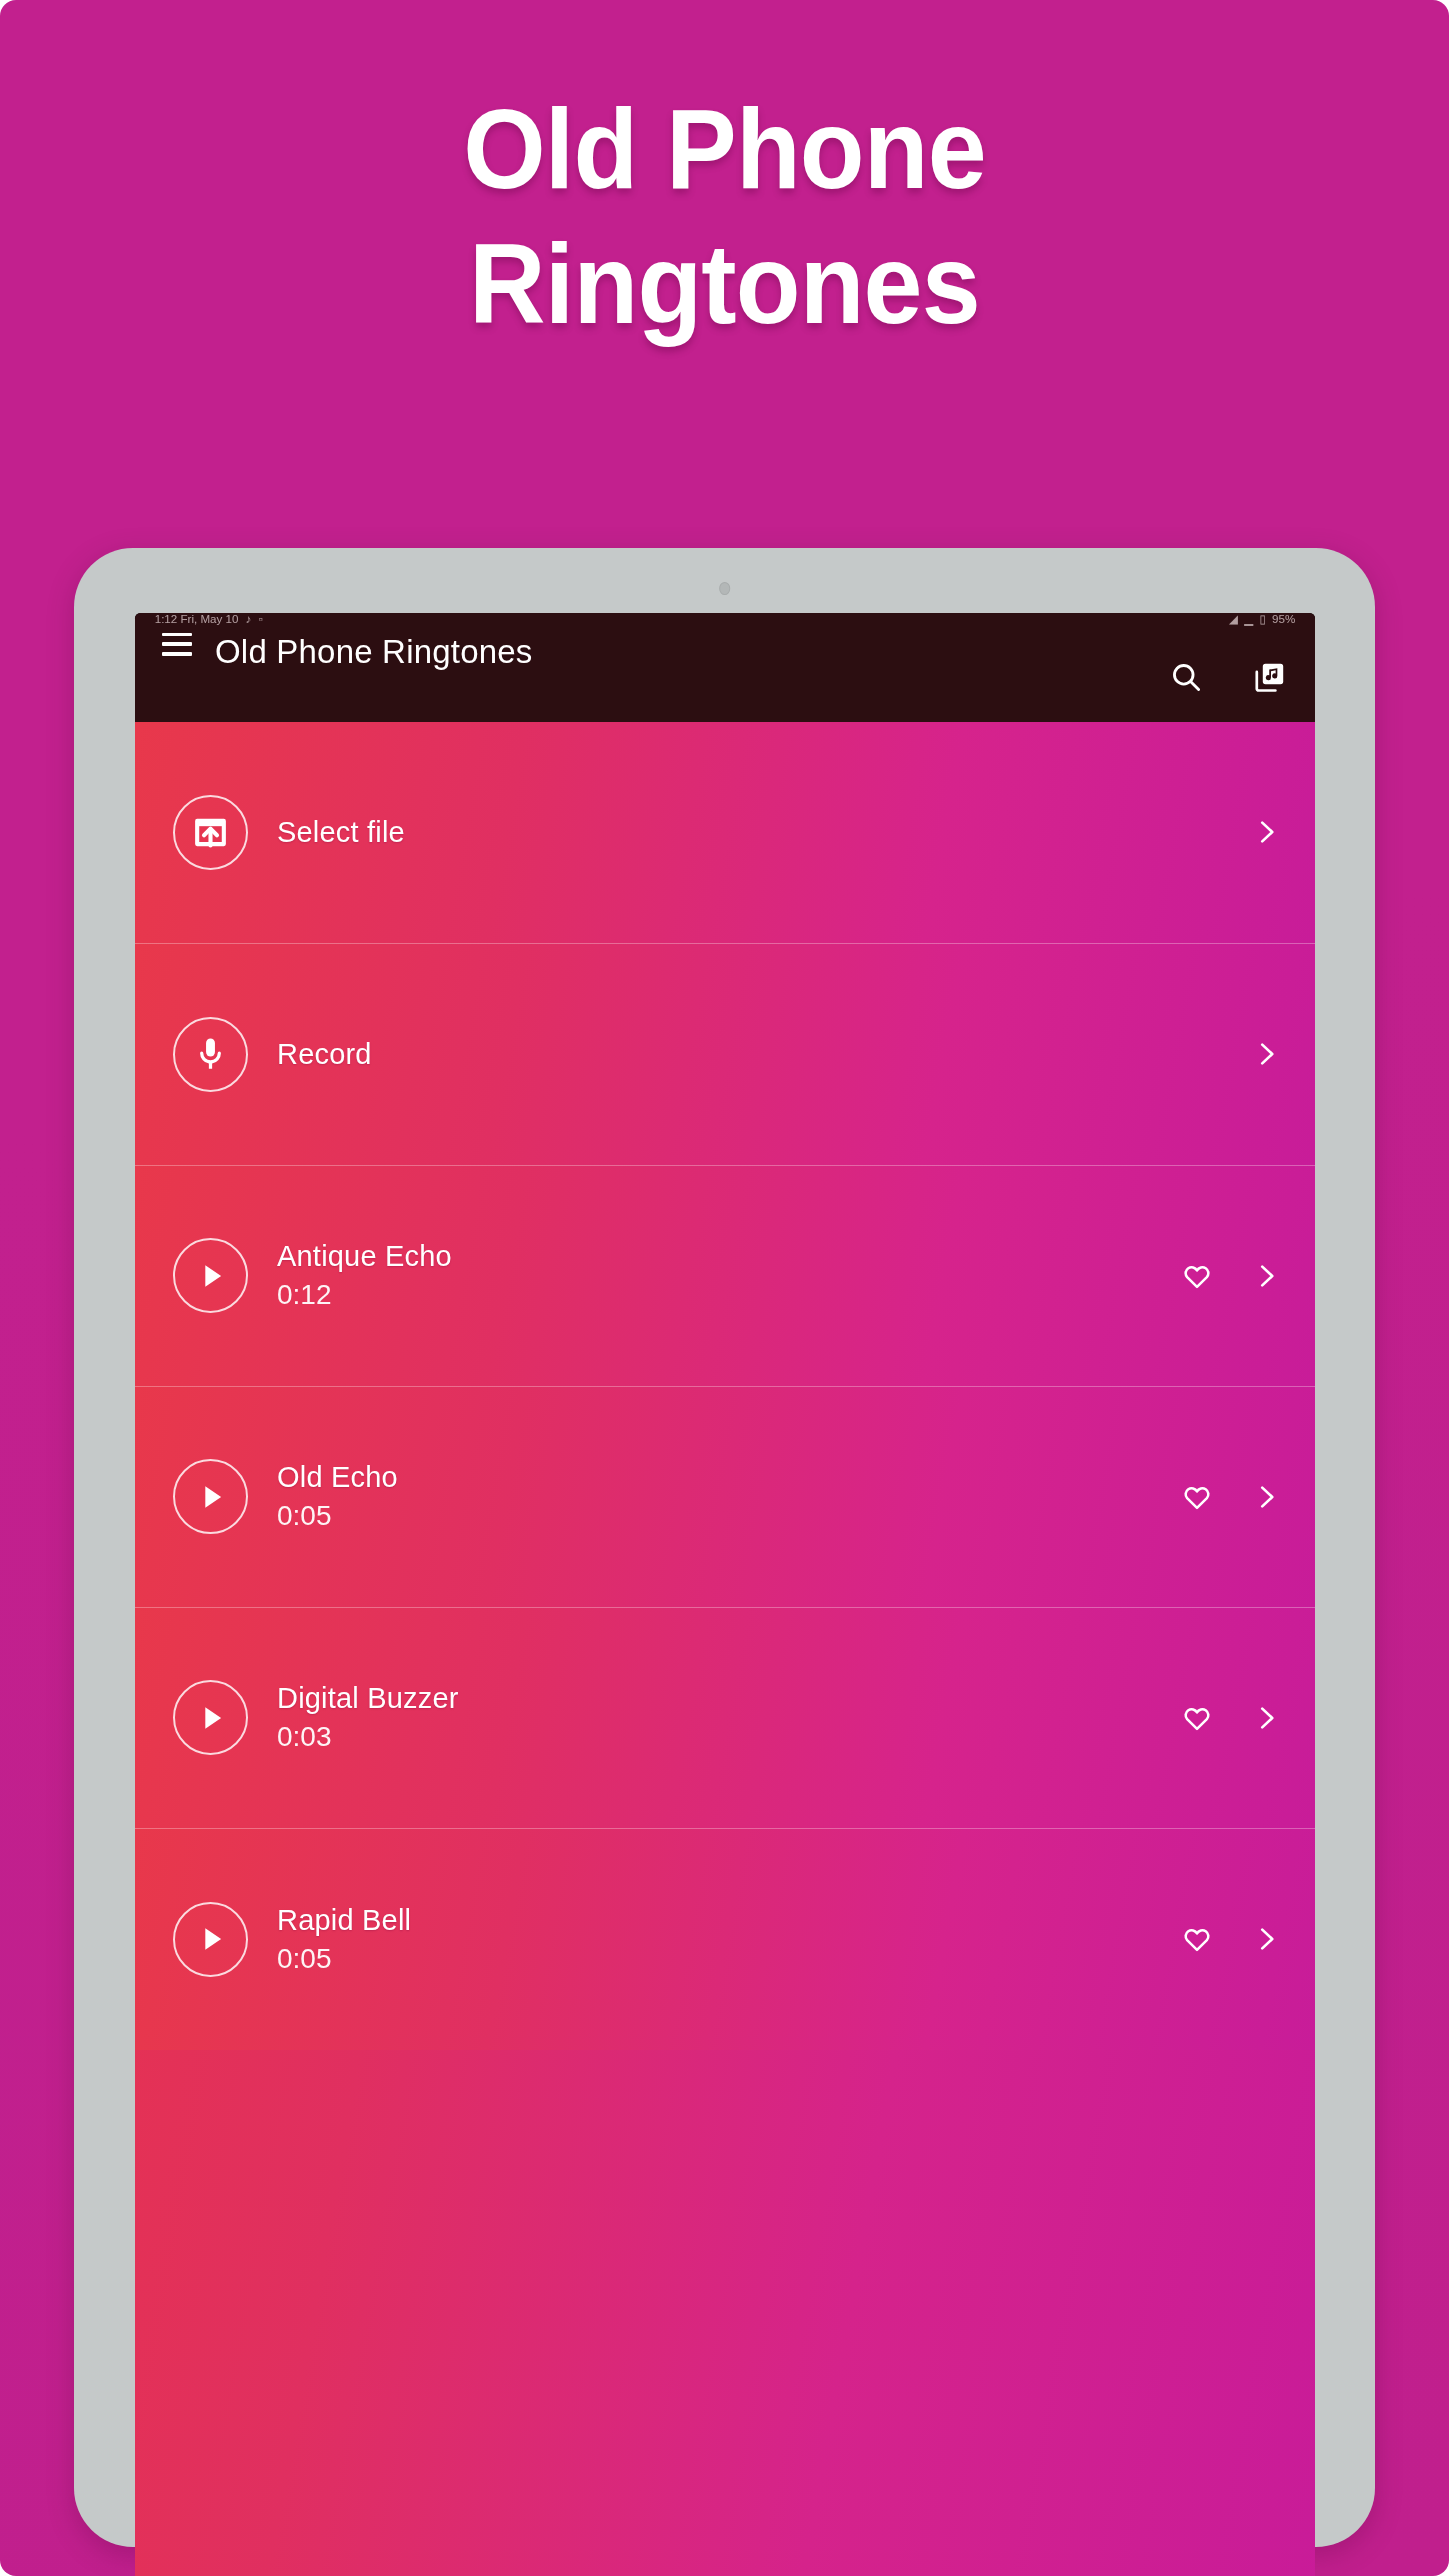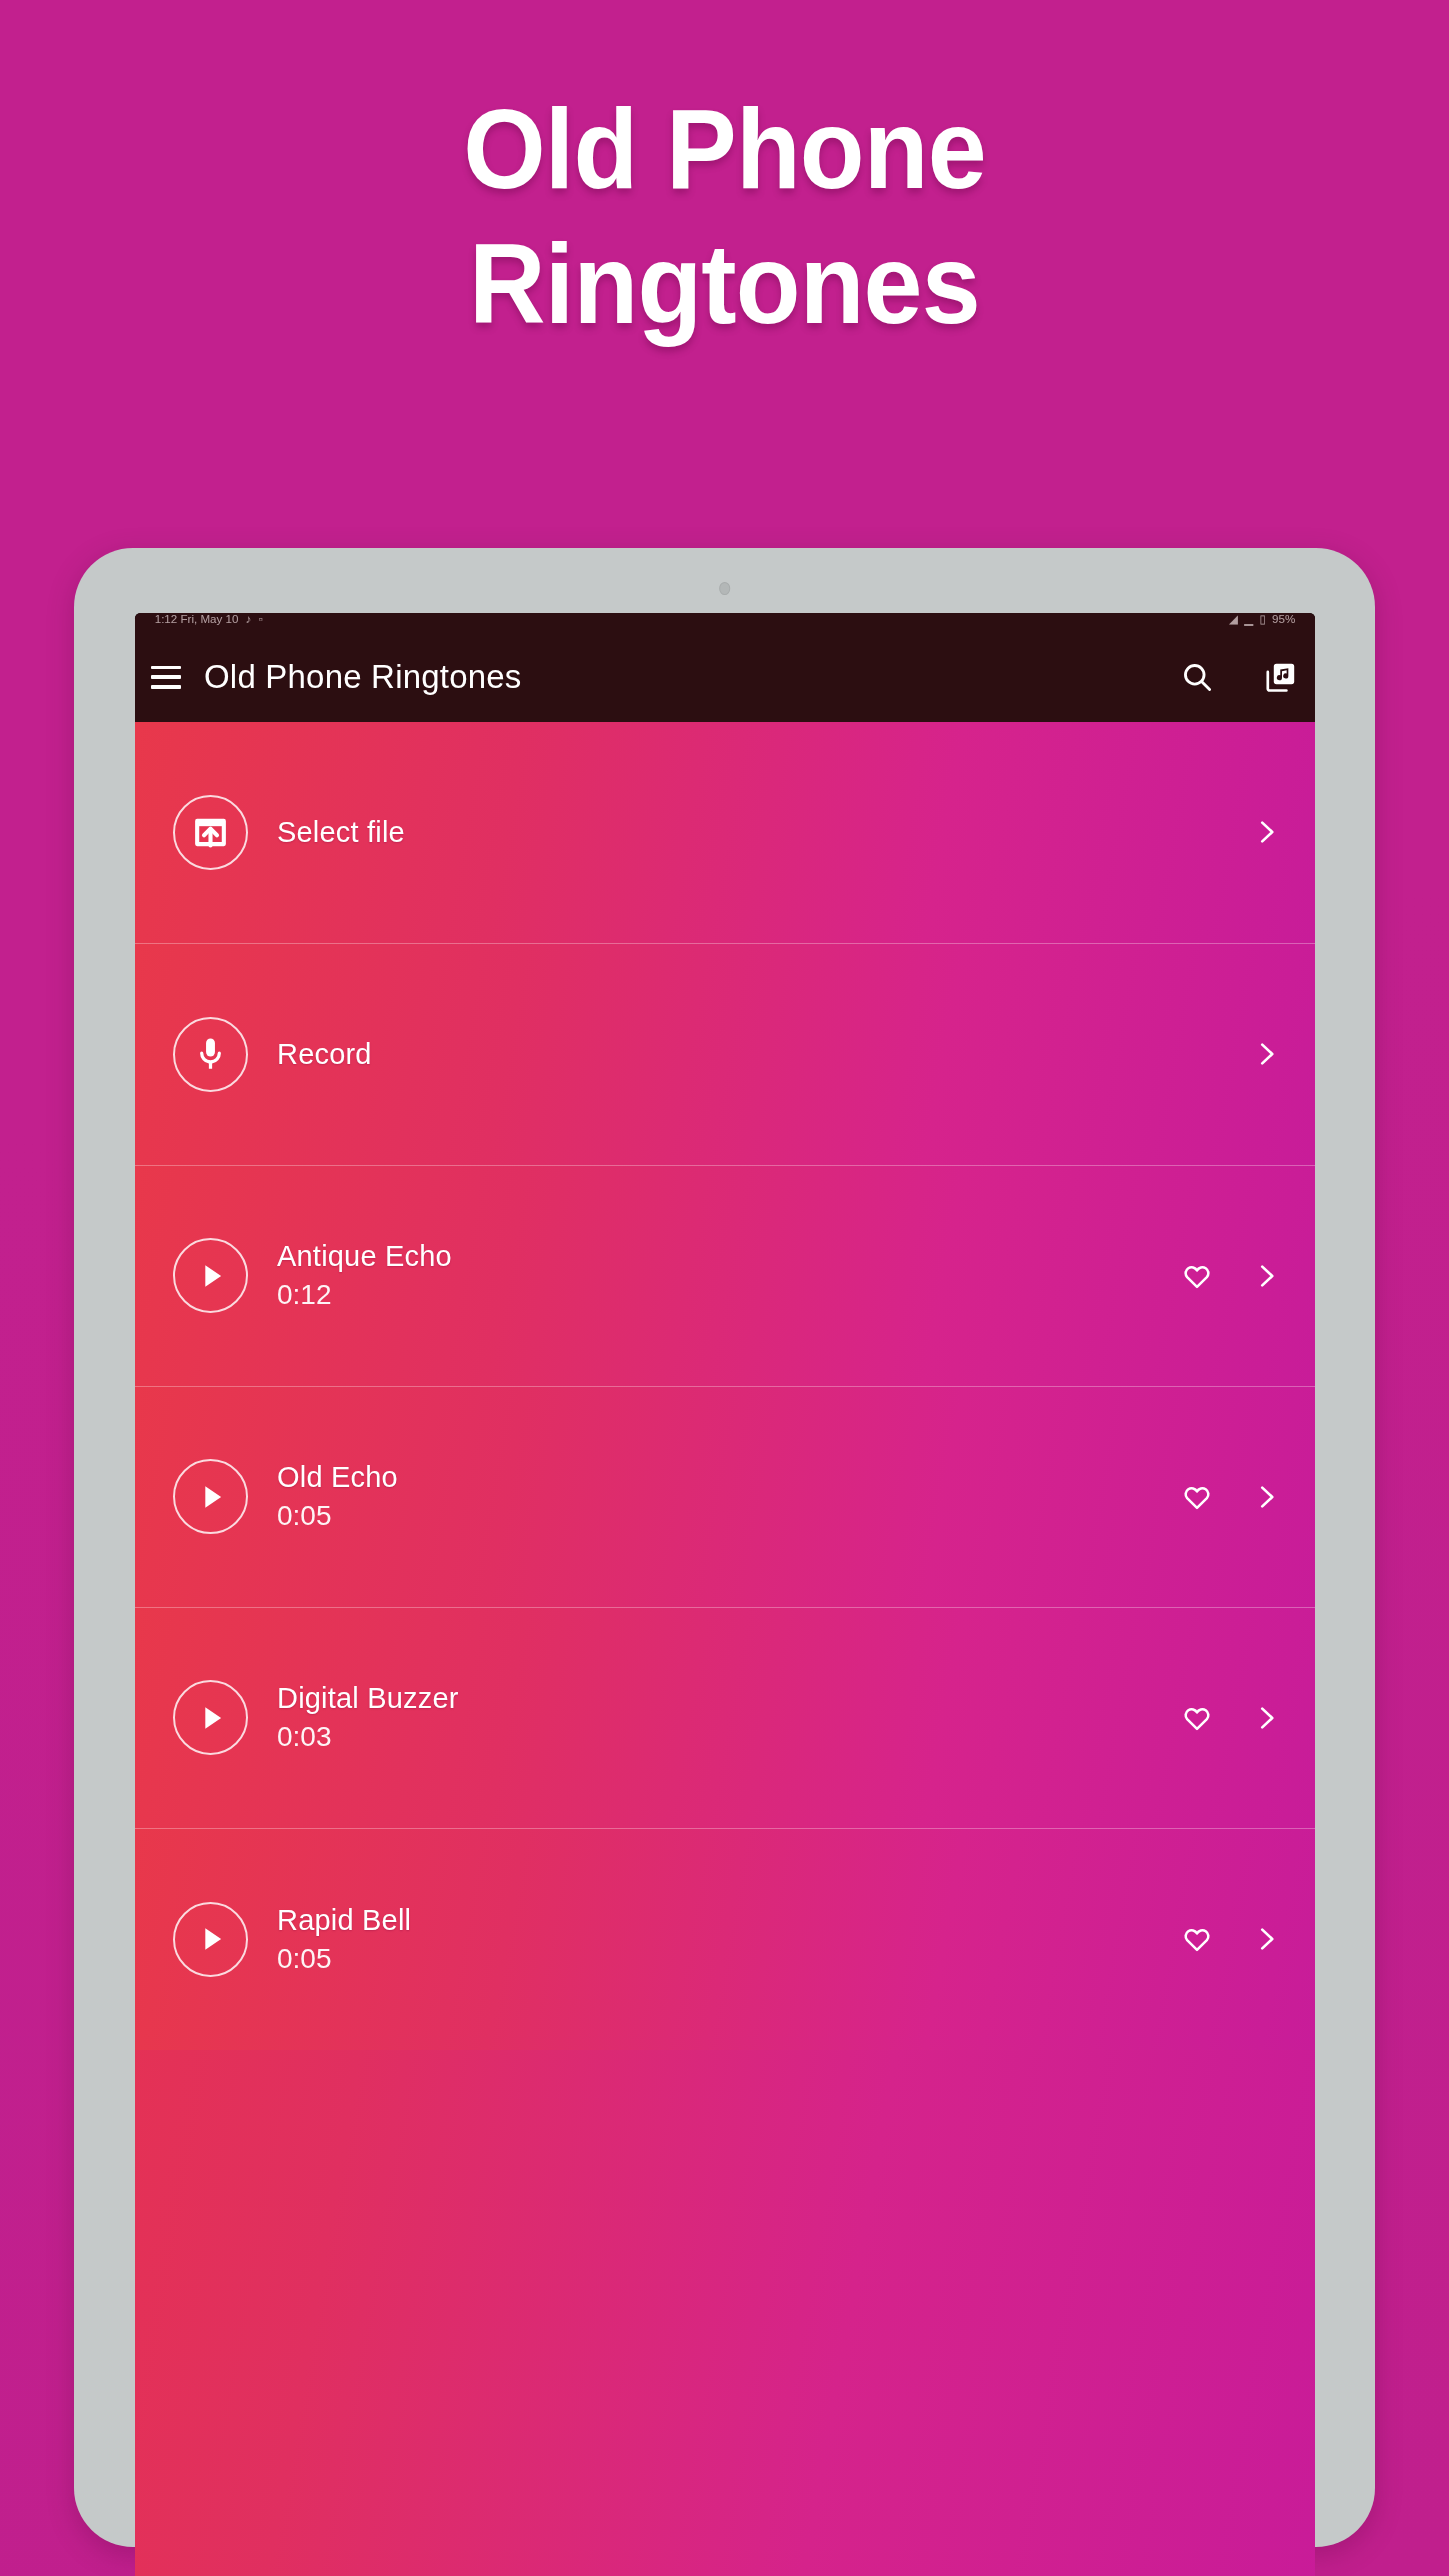--- a/index.html
+++ b/index.html
@@ -8,20 +8,21 @@
     width:1449px; height:2576px;
     overflow:hidden;
     font-family:"Liberation Sans", sans-serif;
   }
 
   #page {
     position:relative;
     width:1449px; height:2576px;
     background:linear-gradient(170deg,#c2208e 0%, #c2208e 40%, #c01f8d 100%);
     overflow:hidden;
+    border-radius:16px;
   }
 
   
   .promo-title {
     position:absolute;
     top:82px; left:0; width:1449px;
     text-align:center;
     color:#ffffff;
     font-family:"Liberation Sans Narrow","Liberation Sans", sans-serif;
     font-weight:bold;
@@ -82,22 +83,21 @@
     transform:translateY(-3.6px);
   }
   .status-right { gap:6.3px; }
   .sb-ico { display:inline-block; }
 
   
   .app-bar {
     flex:0 0 89px;
     background:#2c0e11;
     display:flex;
-    align-items:center;
-    padding:0 16px;
+    padding:0 27px;
     gap:23px;
   }
   .hamburger {
     width:30px; height:23px;
     display:flex; flex-direction:column; justify-content:space-between;
     flex:0 0 auto;
     cursor:pointer;
   }
   .hamburger i { display:block; height:3.6px; background:#fff; border-radius:0.9px; }
   .app-title {

